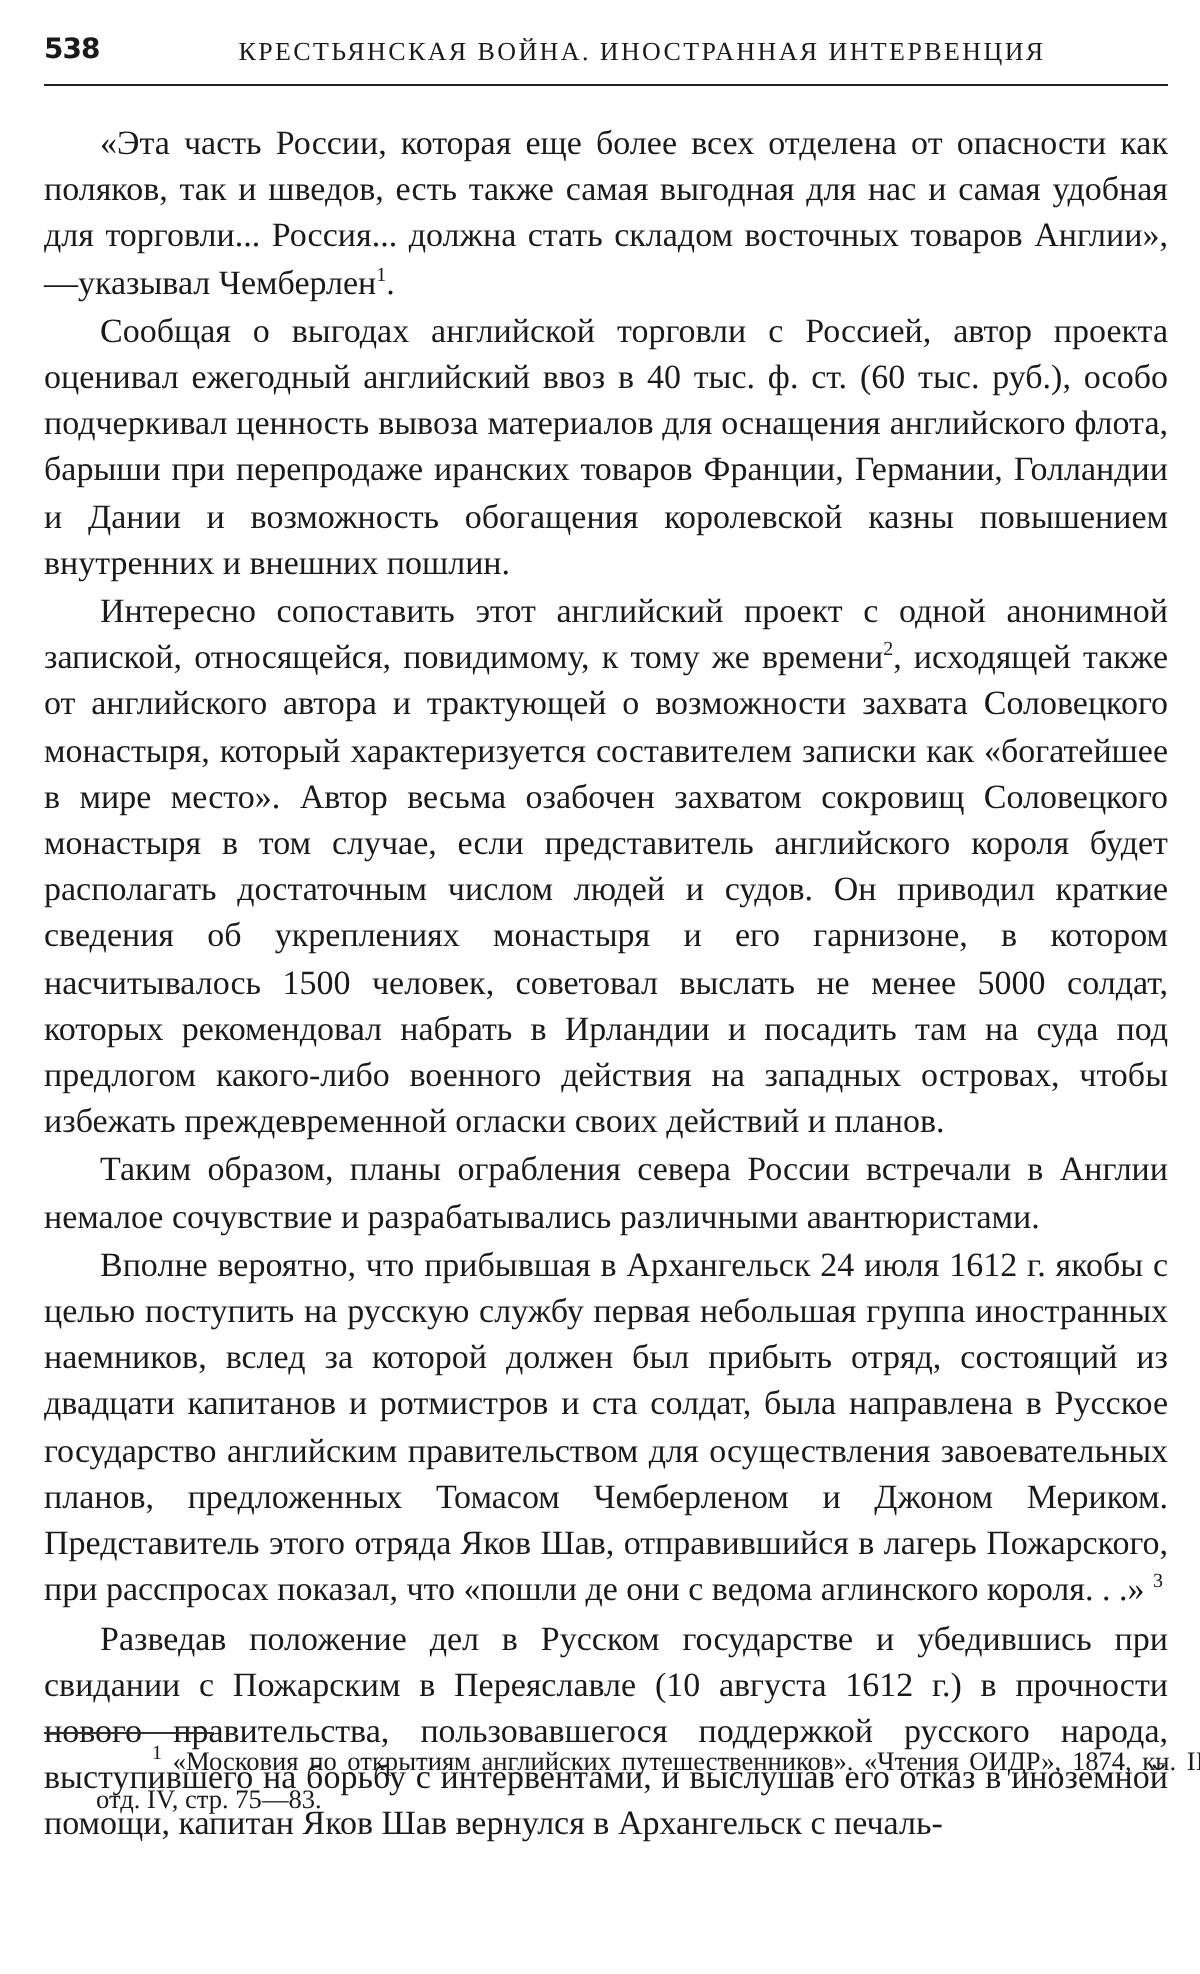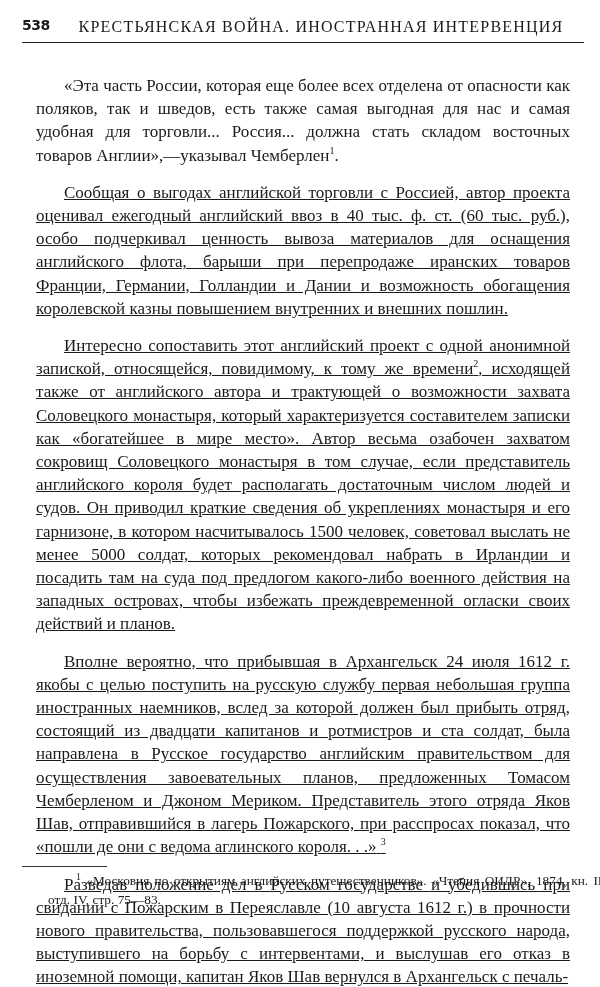--- a/index.html
+++ b/index.html
@@ -1,44 +1,45 @@
 <!DOCTYPE html>
 <html><head>
 <meta charset="utf-8">
 <style>
   html, body { margin:0; padding:0; background:#ffffff; }
   body { width:600px; height:987px; position:relative; overflow:hidden;
          font-family:"Liberation Serif", "DejaVu Serif", serif; color:#1a1a1a; }
   .page { position:absolute; left:22px; top:0; width:562px; }
   .header { position:absolute; top:17px; left:0; width:562px; height:20px; }
   .page-num { position:absolute; left:0; top:0; font-family:"DejaVu Sans", sans-serif; font-weight:bold; font-size:14px; letter-spacing:-0.5px; }
-  .running-title { position:absolute; left:0; right:0; top:1px; text-align:center; font-size:16px; letter-spacing:1.2px; padding-left:36px; }
+  .running-title { position:absolute; left:0; right:0; top:1px; text-align:center; font-size:13px; letter-spacing:1.2px; padding-left:36px; }
   .rule { position:absolute; top:42px; left:0; width:562px; height:0; border-top:1.4px solid #222; }
   .body { position:absolute; top:60px; left:0; width:562px; font-size:17px; line-height:23.2px; text-align:justify; }
-  .body p { margin:14px; text-indent:28px; }
-  .body p + p { margin-top:1px;text-decoration:underline; }
+  .body p { margin:0; text-indent:28px; }
+  .body p + p { margin-top:1px; }
   sup { font-size:10px; line-height:0; vertical-align:super; }
   .fn-rule { position:absolute; top:866px; left:0; width:85px; border-top:1px solid #333; }
   .footnotes { position:absolute; top:872px; left:0; width:562px; font-size:13.3px; line-height:18.5px; text-align:justify;margin-left:26px; }
   .footnotes p { margin:0; text-indent:28px; }
 </style>
 </head>
 <body>
 
 <div class="page">
   <div class="header">
     <span class="page-num">538</span>
     <div class="running-title">КРЕСТЬЯНСКАЯ ВОЙНА. ИНОСТРАННАЯ ИНТЕРВЕНЦИЯ</div>
   </div>
   <div class="rule"></div>
 
   <div class="body">
     <p><span>«Эта часть России, которая еще более всех отделена от опасности как поляков, так и шведов, есть также самая выгодная для нас и самая удобная для торговли... Россия... должна стать складом восточных товаров Англии»,—указывал Чемберлен</span><sup>1</sup><span>.</span></p>
     <p>Сообщая о выгодах английской торговли с Россией, автор проекта оценивал ежегодный английский ввоз в 40 тыс. ф. ст. (60 тыс. руб.), особо подчеркивал ценность вывоза материалов для оснащения английского флота, барыши при перепродаже иранских товаров Франции, Германии, Голландии и Дании и возможность обогащения королевской казны повышением внутренних и внешних пошлин.</p>
     <p><span>Интересно сопоставить этот английский проект с одной анонимной запиской, относящейся, повидимому, к тому же времени</span><sup>2</sup><span>, исходящей также от английского автора и трактующей о возможности захвата Соловецкого монастыря, который характеризуется составителем записки как «богатейшее в мире место». Автор весьма озабочен захватом сокровищ Соловецкого монастыря в том случае, если представитель английского короля будет располагать достаточным числом людей и судов. Он приводил краткие сведения об укреплениях монастыря и его гарнизоне, в котором насчитывалось 1500 человек, советовал выслать не менее 5000 солдат, которых рекомендовал набрать в Ирландии и посадить там на суда под предлогом какого-либо военного действия на западных островах, чтобы избежать преждевременной огласки своих действий и планов.</span></p>
+    <p>Таким образом, планы ограбления севера России встречали в Англии немалое сочувствие и разрабатывались различными авантюристами.</p>
     <p><span>Вполне вероятно, что прибывшая в Архангельск 24 июля 1612 г. якобы с целью поступить на русскую службу первая небольшая группа иностранных наемников, вслед за которой должен был прибыть отряд, состоящий из двадцати капитанов и ротмистров и ста солдат, была направлена в Русское государство английским правительством для осуществления завоевательных планов, предложенных Томасом Чемберленом и Джоном Мериком. Представитель этого отряда Яков Шав, отправившийся в лагерь Пожарского, при расспросах показал, что «пошли де они с ведома аглинского короля. . .»</span> <sup>3</sup></p>
     <p>Разведав положение дел в Русском государстве и убедившись при свидании с Пожарским в Переяславле (10 августа 1612 г.) в прочности нового правительства, пользовавшегося поддержкой русского народа, выступившего на борьбу с интервентами, и выслушав его отказ в иноземной помощи, капитан Яков Шав вернулся в Архангельск с печаль-</p>
   </div>
 
   <div class="fn-rule"></div>
   <div class="footnotes">
     <p><sup>1</sup> <span>«Московия по открытиям английских путешественников». «Чтения ОИДР», 1874, кн. III, отд. IV, стр. 75—83.</span></p>
   </div>
 </div>
 

